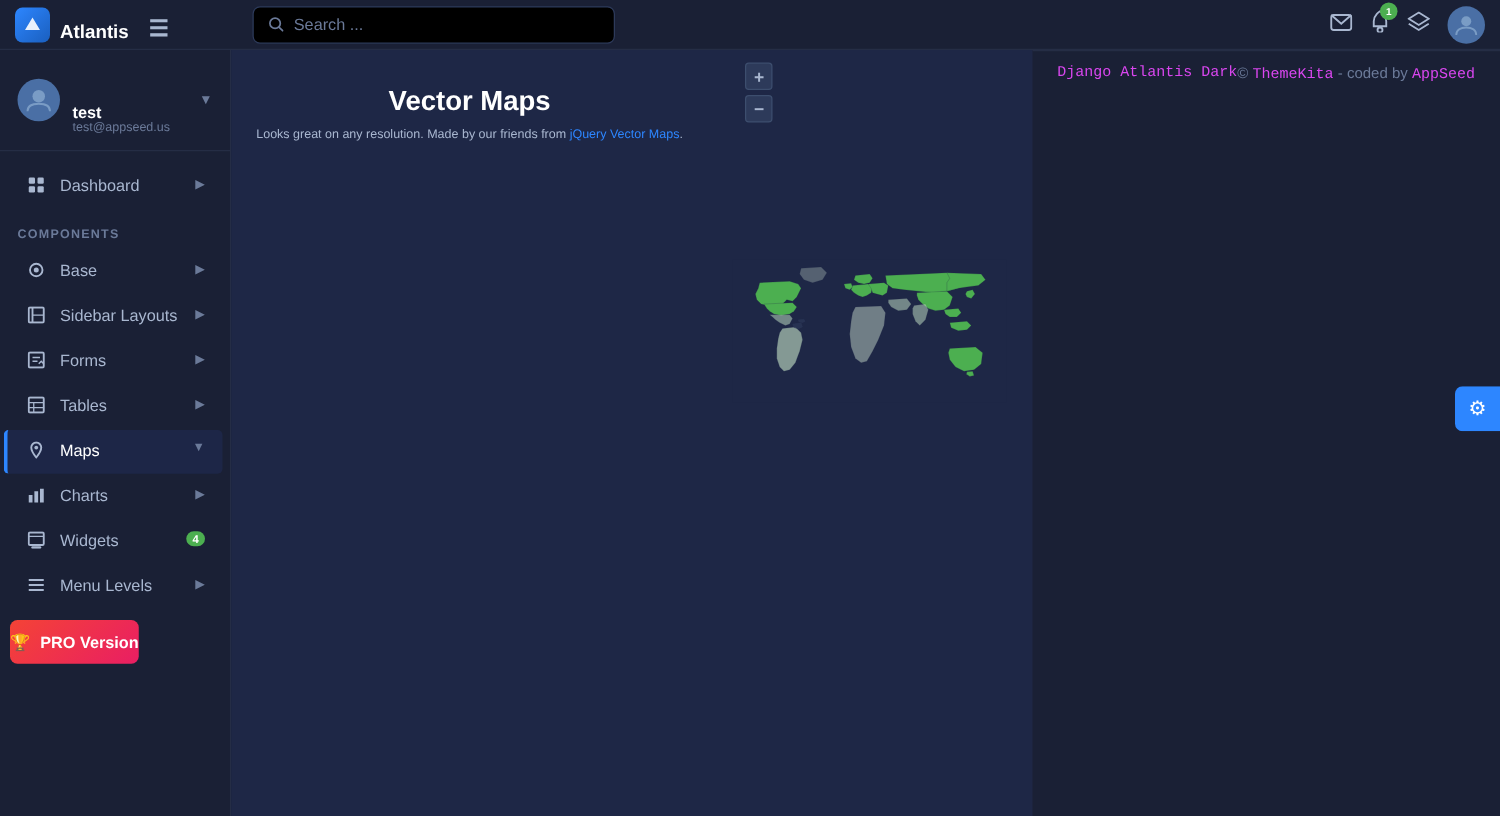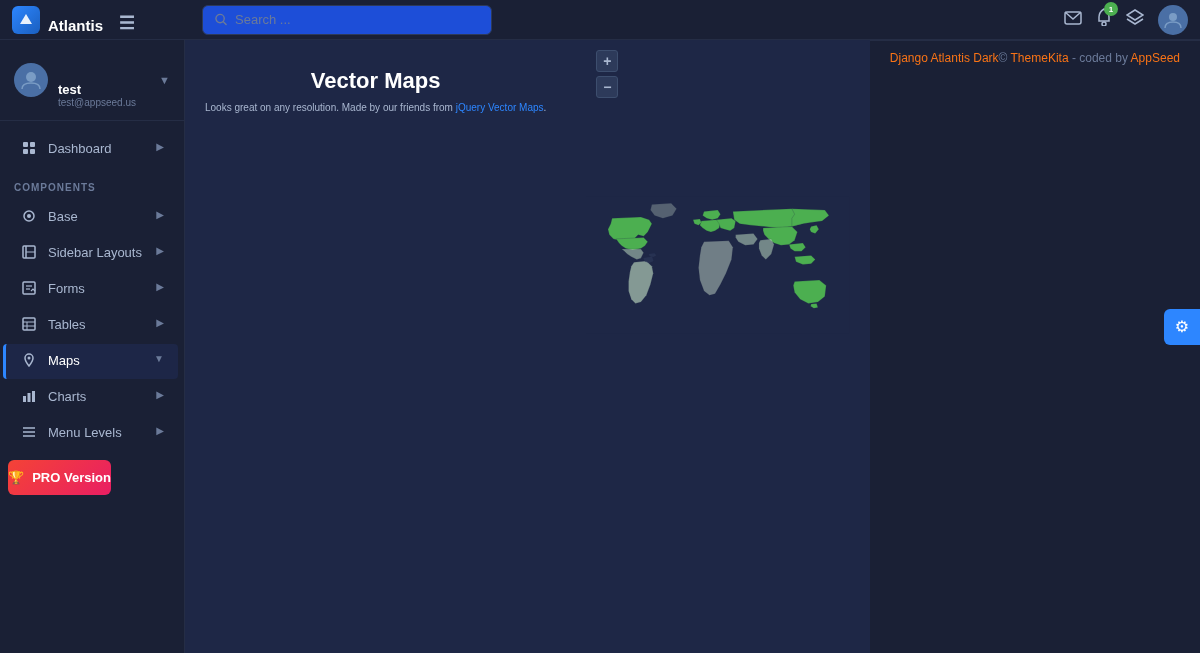--- a/index.html
+++ b/index.html
@@ -48,21 +48,21 @@
     }
     .navbar-toggle {
       color: #a9b7d0;
       font-size: 18px;
       cursor: pointer;
       margin-left: 8px;
     }
     .search-bar {
       display: flex;
       align-items: center;
-      background: #1d4ed8;
+      background: #000000;
       border: 1px solid #2d3a5a;
       border-radius: 6px;
       padding: 0 12px;
       height: 30px;
       width: 290px;
       margin-left: 10px;
       gap: 8px;
     }
     .search-bar input {
       background: transparent;
@@ -318,21 +318,21 @@
     .footer {
       background: #1a2035;
       border-top: 1px solid #252d45;
       padding: 10px 20px;
       font-size: 12px;
       color: #6b7a99;
       display: flex;
       justify-content: space-between;
       flex-shrink: 0;
     }
-    .footer a { color: #f97316; text-decoration: none; }
+    .footer a { color: #d946ef; text-decoration: none; font-family: Liberation Mono, monospace; }
   </style>
 </head>
 <body>
 
 <div class="navbar">
   <div class="navbar-brand">
     <div class="brand-icon">
       <svg width="16" height="16" viewBox="0 0 16 16" fill="none">
         <polygon points="8,2 14,12 2,12" fill="white" opacity="0.9"></polygon>
       </svg>
@@ -475,20 +475,31 @@
           <svg width="14" height="14" viewBox="0 0 14 14" fill="none">
             <rect x="1" y="7" width="3" height="6" fill="#a9b7d0"></rect>
             <rect x="5.5" y="4" width="3" height="9" fill="#a9b7d0"></rect>
             <rect x="10" y="2" width="3" height="11" fill="#a9b7d0"></rect>
           </svg>
         </span>
         <span class="nav-label">Charts</span>
         <span class="nav-chevron">▶</span>
       </div>
 
+      <div class="nav-item">
+        <span class="nav-icon-item">
+          <svg width="14" height="14" viewBox="0 0 14 14" fill="none">
+            <rect x="1" y="1" width="12" height="10" rx="1" stroke="#a9b7d0" stroke-width="1.5"></rect>
+            <line x1="1" y1="4" x2="13" y2="4" stroke="#a9b7d0" stroke-width="1"></line>
+            <rect x="3" y="12" width="8" height="2" rx="1" fill="#a9b7d0"></rect>
+          </svg>
+        </span>
+        <span class="nav-label">Widgets</span>
+        <span class="nav-badge-pill">4</span>
+      </div>
 
       <div class="nav-item">
         <span class="nav-icon-item">
           <svg width="14" height="12" viewBox="0 0 14 12" fill="none">
             <line x1="1" y1="2" x2="13" y2="2" stroke="#a9b7d0" stroke-width="1.5"></line>
             <line x1="1" y1="6" x2="13" y2="6" stroke="#a9b7d0" stroke-width="1.5"></line>
             <line x1="1" y1="10" x2="13" y2="10" stroke="#a9b7d0" stroke-width="1.5"></line>
           </svg>
         </span>
         <span class="nav-label">Menu Levels</span>

